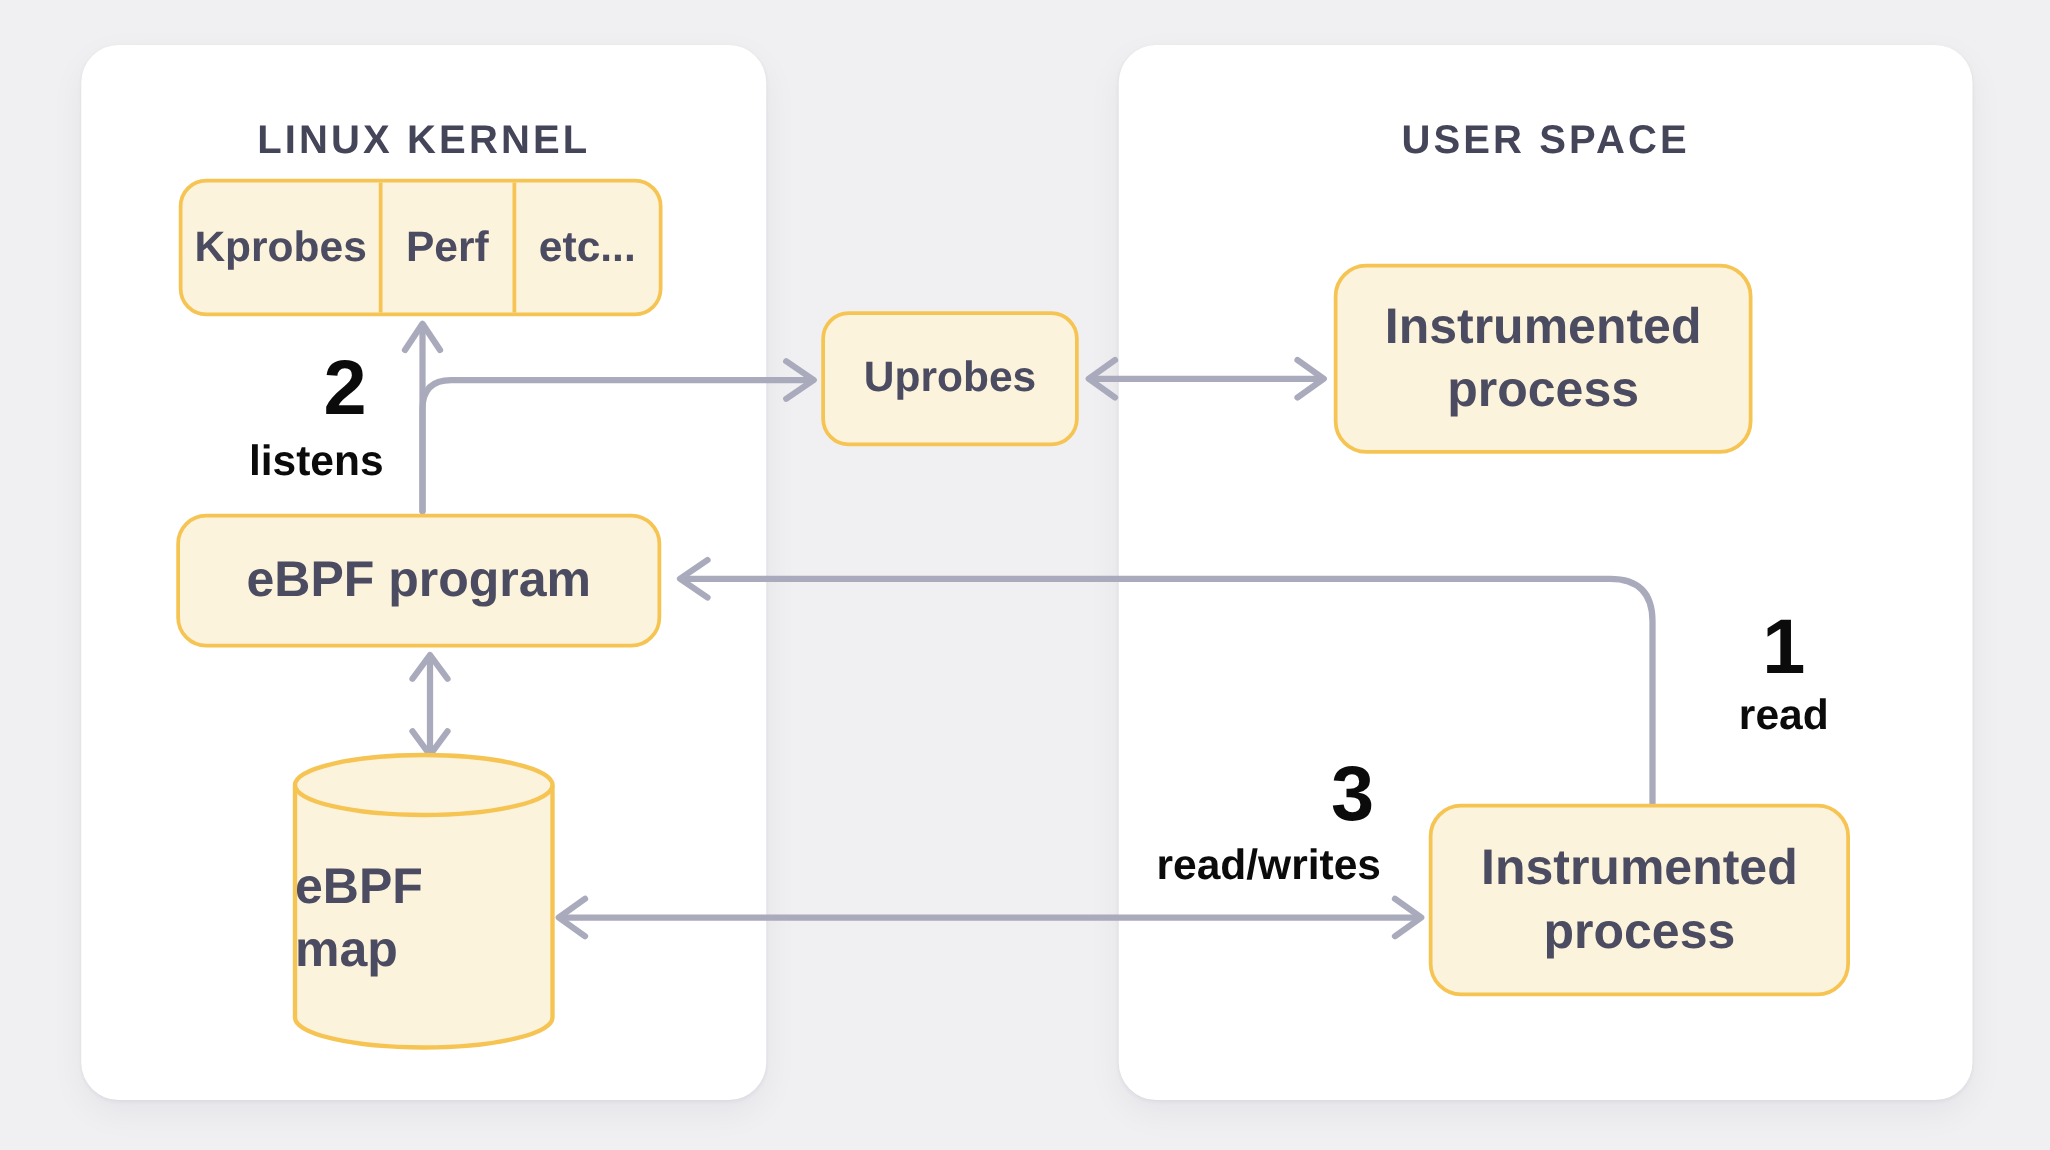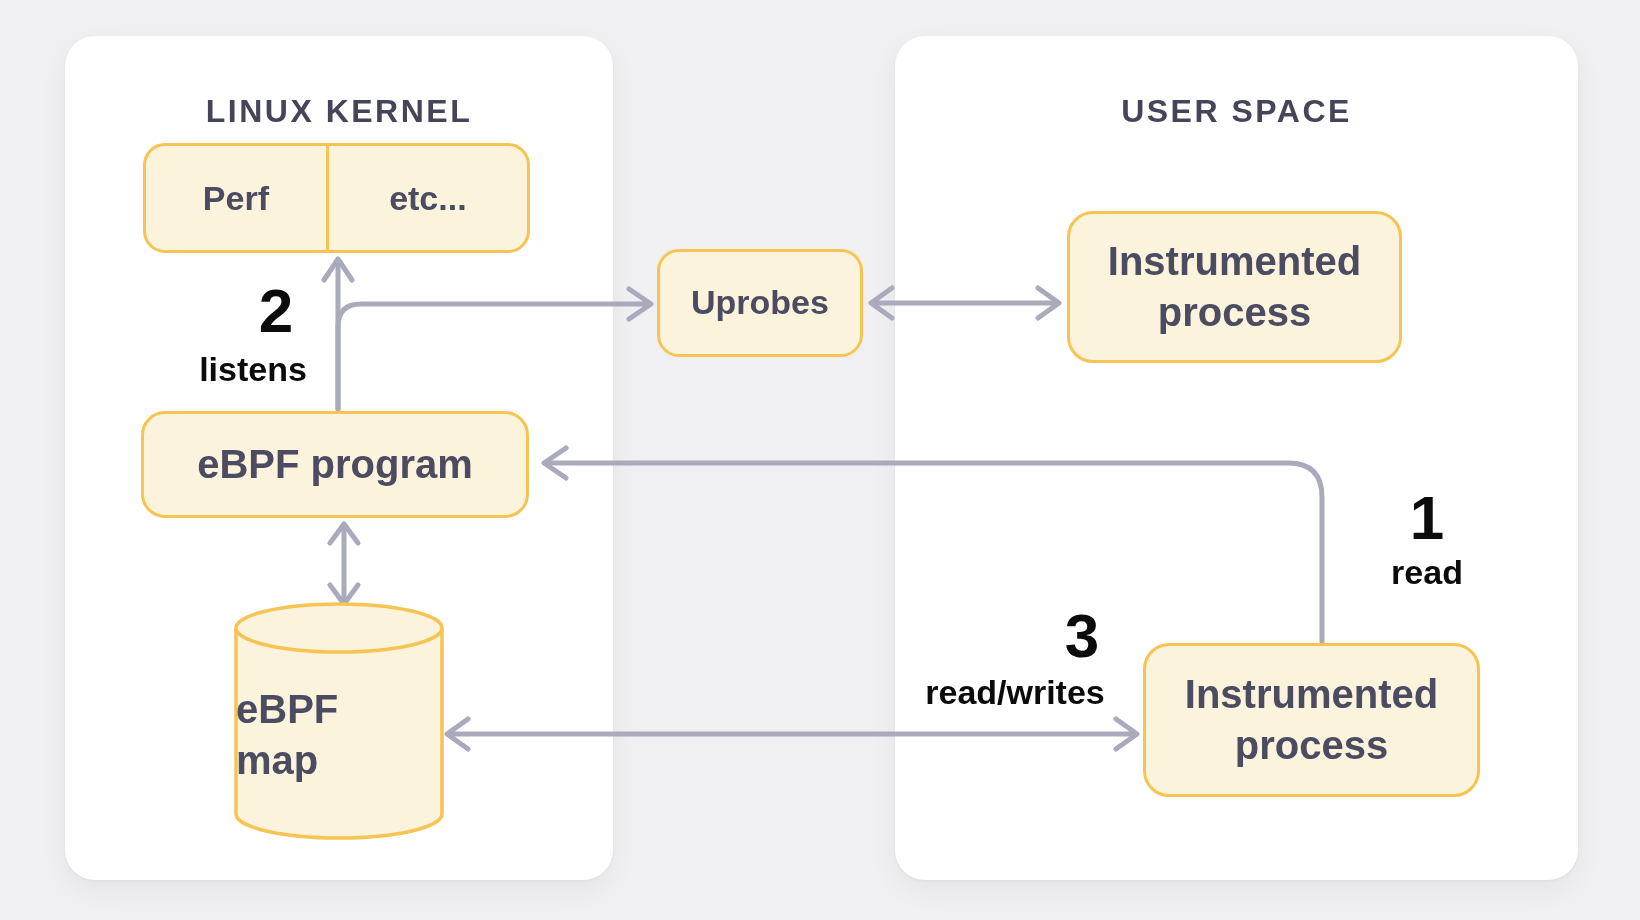--- a/index.html
+++ b/index.html
@@ -104,20 +104,23 @@
       <path class="wire" d="M468 719 L447 734 L468 749"></path>
       <path class="wire" d="M1116 719 L1137 734 L1116 749"></path>
     </g>
     <g>
       <path class="cyl" d="M236 628 L236 814 A103 24 0 0 0 442 814 L442 628"></path>
       <ellipse class="cyl" cx="339" cy="628" rx="103" ry="24"></ellipse>
     </g>
   </svg>
 
   <div class="hookbar">
+    <div class="hookcell" style="flex:162 0 0;">
+      <span>Kprobes</span>
+    </div>
     <div class="hookcell" style="flex:107 0 0;">
       <span>Perf</span>
     </div>
     <div class="hookcell" style="flex:118 0 0;">
       <span>etc...</span>
     </div>
   </div>
 
   <div class="node node-program">
     <span>eBPF program</span>

